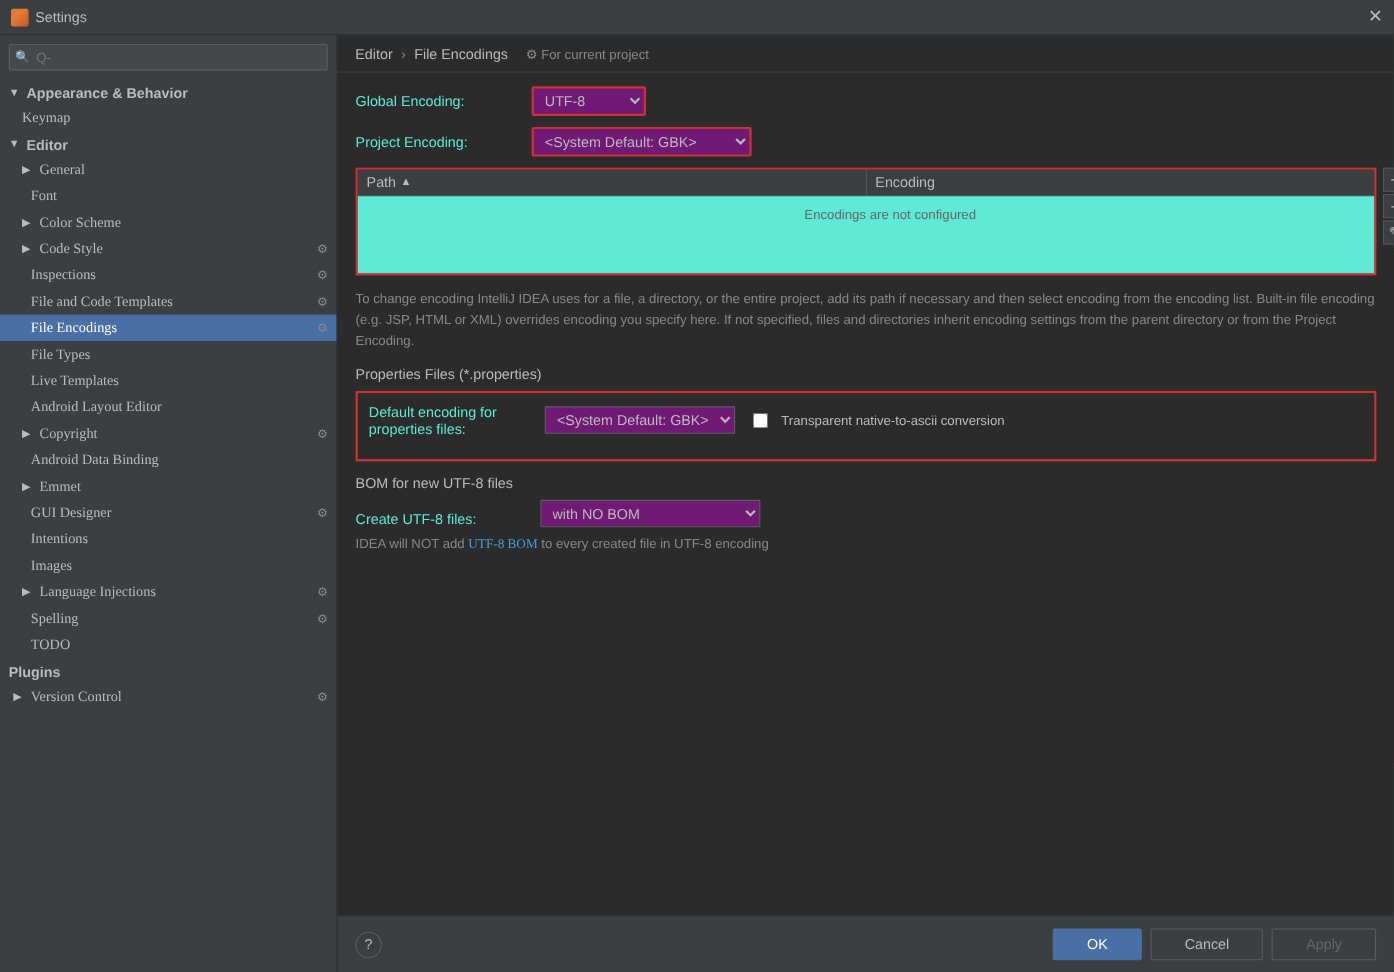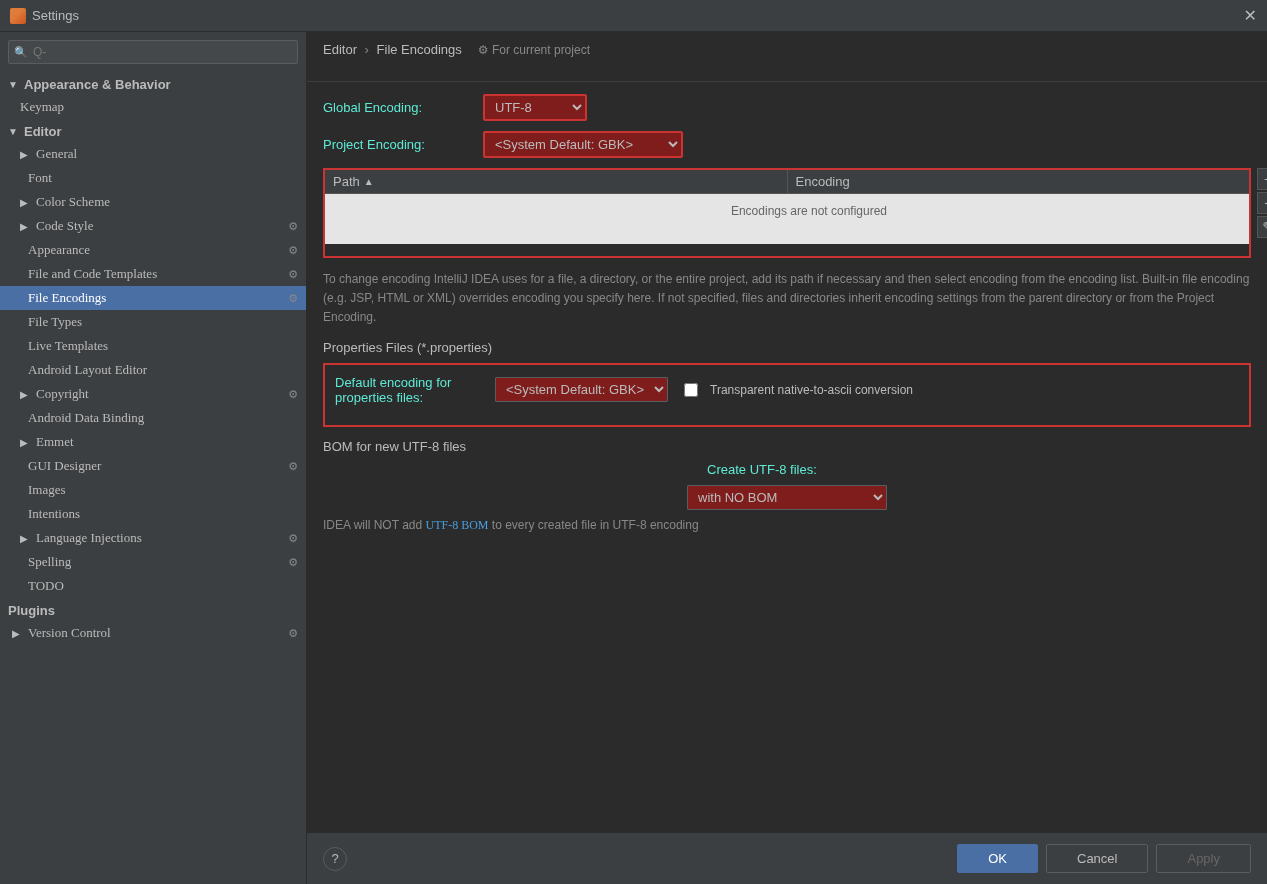--- a/index.html
+++ b/index.html
@@ -126,21 +126,21 @@
     
     .content {
       flex: 1;
       background: #2b2b2b;
       display: flex;
       flex-direction: column;
       overflow: hidden;
     }
 
     .content-header {
-      padding: 10px 16px 24px 16px;
+      padding: 10px 16px 8px 16px;
       border-bottom: 1px solid #3c3f41;
       display: flex;
       align-items: center;
       gap: 8px;
       flex-shrink: 0;
     }
     .breadcrumb {
       color: #bbbbbb;
       font-size: 13px;
     }
@@ -165,21 +165,21 @@
       align-items: center;
       margin-bottom: 10px;
     }
     .form-label {
       color: #5eead4;
       width: 160px;
       flex-shrink: 0;
     }
 
     select {
-      background: #7f1d1d;
+      background: #701a75;
       color: #bbbbbb;
       border: 1px solid #5a5d5f;
       padding: 3px 6px;
       font-size: 13px;
       cursor: pointer;
       outline: none;
       border-radius: 1px;
       min-width: 100px;
     }
 
@@ -212,22 +212,22 @@
       font-size: 13px;
       flex: 1;
       display: flex;
       align-items: center;
       gap: 4px;
     }
     .table-header-col:first-child {
       border-right: 1px solid #555;
     }
     .table-body {
-      height: 50px;
-      background: #e5e5e5;
+      height: 70px;
+      background: #5eead4;
       padding-left: 44px;
     }
     .table-empty-msg {
       text-align: center;
       color: #666;
       padding: 10px;
       font-size: 12px;
     }
     .table-action-btn {
       width: 22px;
@@ -275,23 +275,22 @@
       color: #bbbbbb;
       font-size: 12px;
     }
 
     .bom-section {
       margin-top: 10px;
     }
 
     .create-utf8-row {
       display: flex;
-      align-items: center;
+      align-items: flex-end;
       gap: 8px;
-      flex-direction: column;
     }
     .create-utf8-select {
       min-width: 200px;
     }
 
     .idea-note {
       font-size: 12px;
       color: #888;
       margin-top: 8px;
     }
@@ -402,21 +401,21 @@
       <span>Color Scheme</span>
     </div>
 
     <div class="sidebar-item sidebar-sub">
       <span class="chevron">▶</span>
       <span>Code Style</span>
       <span class="sidebar-icon-small">⚙</span>
     </div>
 
     <div class="sidebar-item sidebar-sub2">
-      <span>Appearance</span>
+      <span>Inspections</span>
       <span class="sidebar-icon-small">⚙</span>
     </div>
 
     <div class="sidebar-item sidebar-sub2">
       <span>File and Code Templates</span>
       <span class="sidebar-icon-small">⚙</span>
     </div>
 
     <div class="sidebar-item sidebar-sub2 active">
       <span>File Encodings</span>
@@ -449,25 +448,25 @@
       <span class="chevron">▶</span>
       <span>Emmet</span>
     </div>
 
     <div class="sidebar-item sidebar-sub2">
       <span>GUI Designer</span>
       <span class="sidebar-icon-small">⚙</span>
     </div>
 
     <div class="sidebar-item sidebar-sub2">
+      <span>Intentions</span>
+    </div>
+
+    <div class="sidebar-item sidebar-sub2">
       <span>Images</span>
-    </div>
-
-    <div class="sidebar-item sidebar-sub2">
-      <span>Intentions</span>
     </div>
 
     <div class="sidebar-item sidebar-sub">
       <span class="chevron">▶</span>
       <span>Language Injections</span>
       <span class="sidebar-icon-small">⚙</span>
     </div>
 
     <div class="sidebar-item sidebar-sub2">
       <span>Spelling</span>

